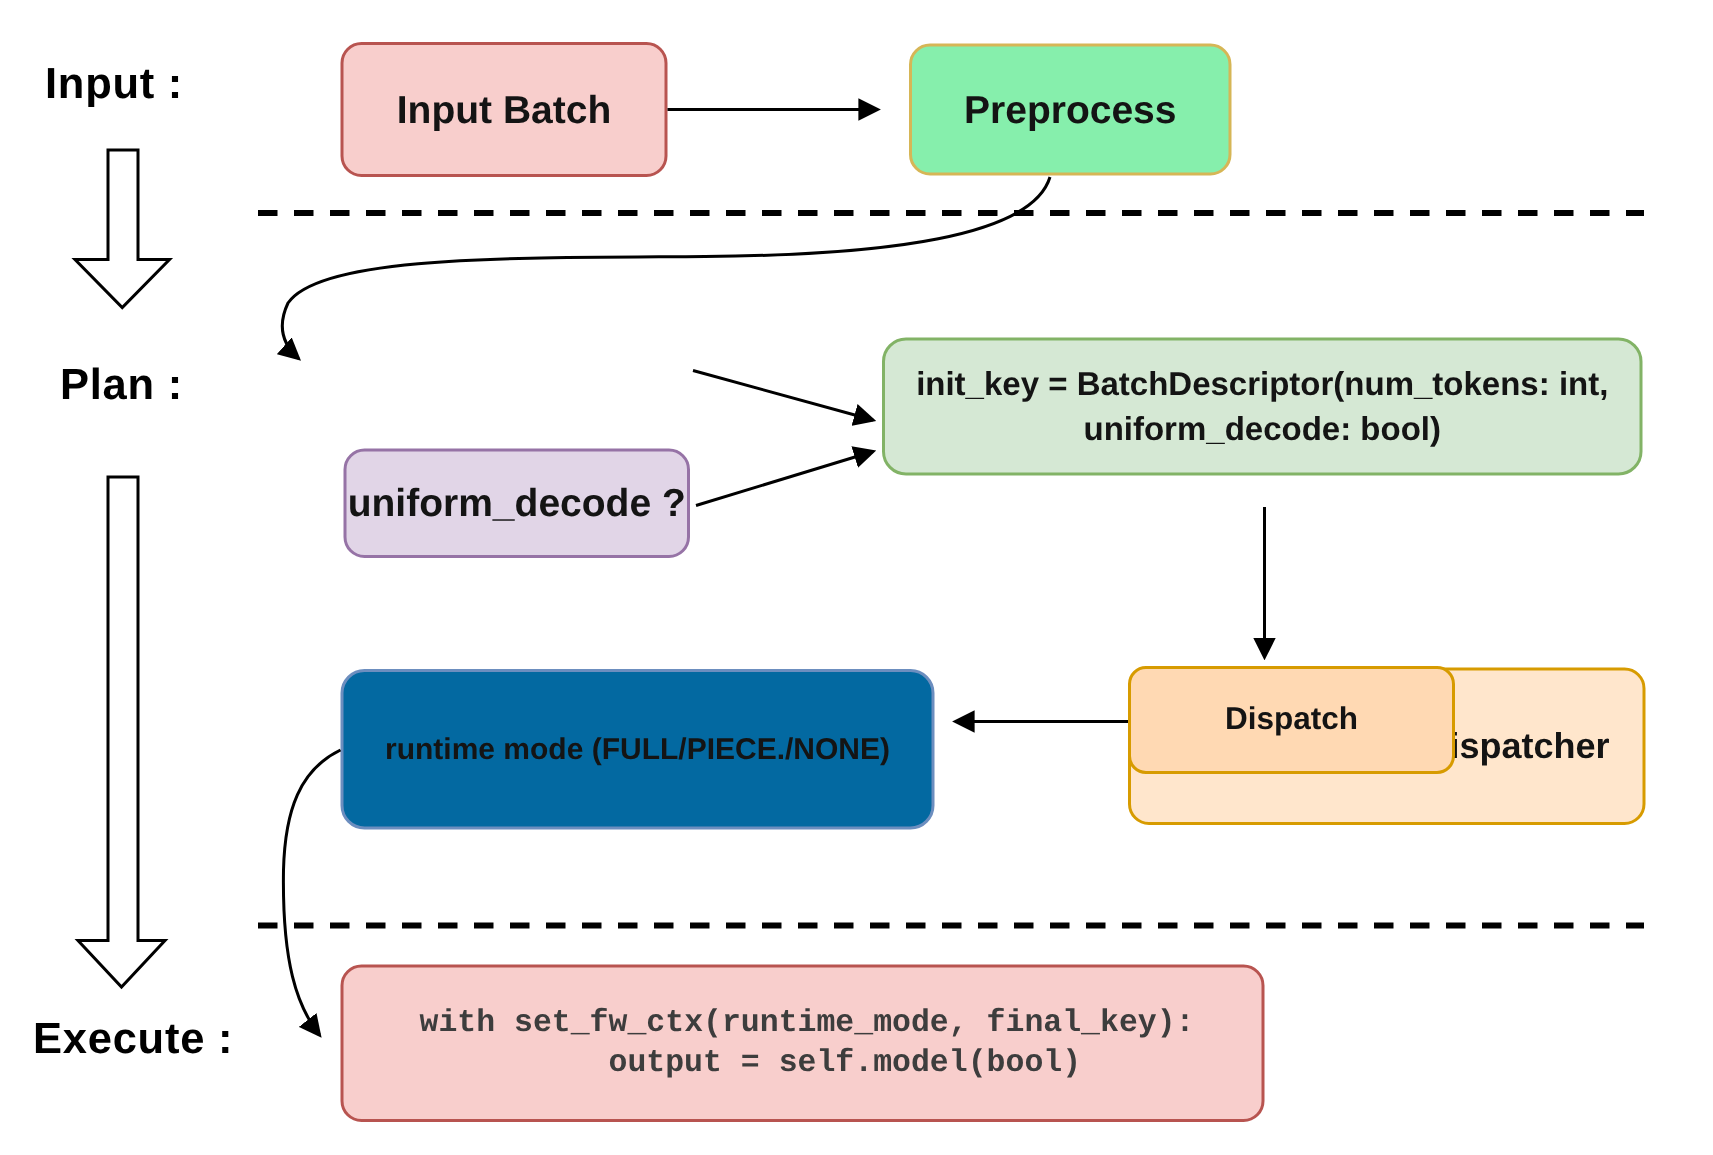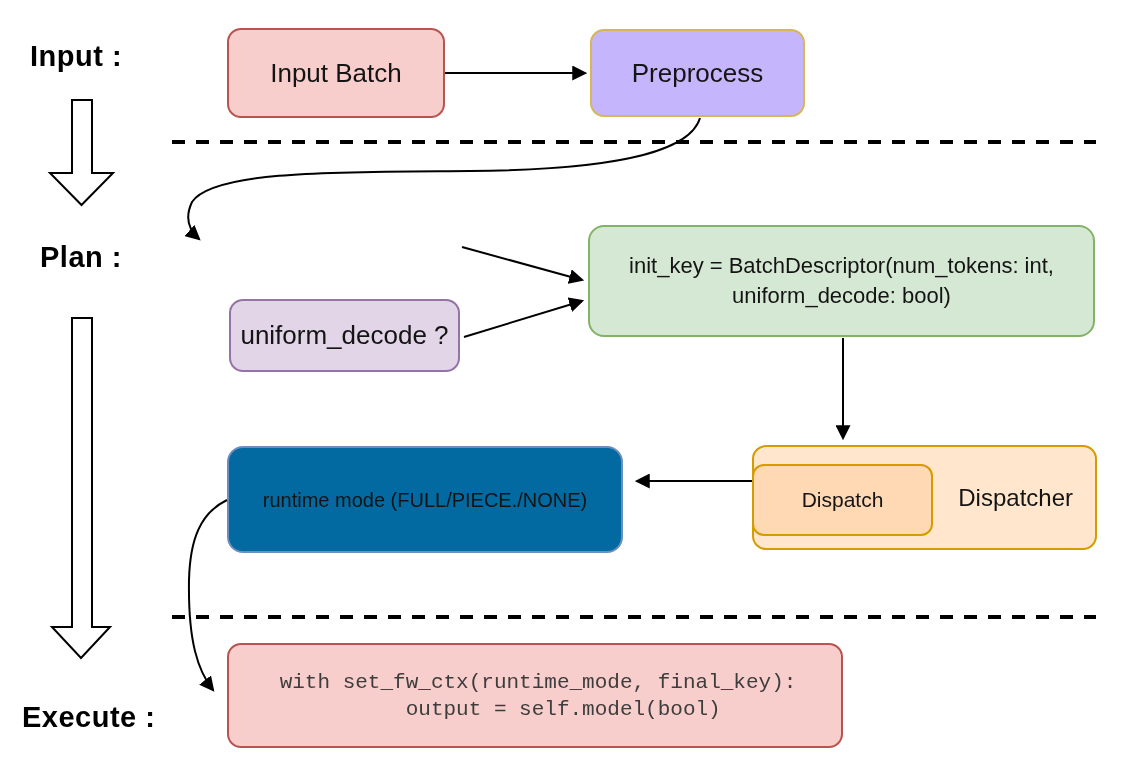--- a/index.html
+++ b/index.html
@@ -6,35 +6,35 @@
   .canvas {
     position:relative; width:1142px; height:770px; background:#ffffff;
     font-family:"Liberation Sans", sans-serif; overflow:hidden;
   }
   .stage-label {
     position:absolute; font-weight:bold; font-size:29px; line-height:29px; color:#000;
     letter-spacing:0.5px;
   }
   #lbl-input   { left:30px; top:42px; }
   #lbl-plan    { left:40px; top:243px; }
-  #lbl-execute { left:22px; top:703px; }
+  #lbl-execute { left:22px; top:679px; }
 
   .node {
     position:absolute; box-sizing:border-box; border:2px solid #000; border-radius:14px;
     display:flex; align-items:center; justify-content:center; flex-direction:column;
-    text-align:center; color:#141414; z-index:2;
+    text-align:center; color:#141414; z-index:2;font-weight:bold;
   }
   #node-input-batch    { left:227px; top:28px;  width:218px; height:90px;  font-size:26px; }
   #node-preprocess     { left:590px; top:29px;  width:215px; height:88px;  font-size:26px; }
   #node-cg-padding     { left:228px; top:210px; width:234px; height:70px;  font-size:26px; }
   #node-uniform-decode { left:229px; top:299px; width:231px; height:73px;  font-size:26px; }
-  #node-init-key       { left:588px; top:225px; width:507px; height:112px; font-size:22px; line-height:30px; border-radius:16px; }
+  #node-init-key       { left:588px; top:225px; width:507px; height:92px; font-size:22px; line-height:30px; border-radius:16px; }
   #node-cudagraph      { left:752px; top:445px; width:345px; height:105px; font-size:24px; line-height:32px;
                          justify-content:center; align-items:flex-end; padding-right:22px; }
-  #node-dispatch       { left:752px; top:464px; width:181px; height:72px;  font-size:21px; border-radius:12px; z-index:3; }
+  #node-dispatch       { left:752px; top:444px; width:218px; height:72px;  font-size:21px; border-radius:12px; z-index:3; }
   #node-runtime        { left:227px; top:446px; width:396px; height:107px; font-size:20px; line-height:24px; border-radius:16px; }
   #node-execute-code   { left:227px; top:643px; width:616px; height:105px; font-size:21px; line-height:27px;
                          font-family:"Liberation Mono", monospace; color:#3d3d3d;
                          align-items:center; padding-left:6px; text-align:left; }
   .code-line { white-space:pre; }
   .multiline-center { text-align:center; }
 
   svg.overlay { position:absolute; left:0; top:0; z-index:4; pointer-events:none; }
   .connector { fill:none; stroke:#000; stroke-width:2; }
   .dashed-sep { stroke:#000; stroke-width:4; stroke-dasharray:13 11; }
@@ -46,21 +46,21 @@
 <div class="canvas">
 
   <div class="stage-label" id="lbl-input">Input :</div>
   <div class="stage-label" id="lbl-plan">Plan :</div>
   <div class="stage-label" id="lbl-execute">Execute :</div>
 
   <div class="node" id="node-input-batch" style="background-color: rgb(248, 206, 204); border-color: rgb(184, 84, 80);">
     <span>Input Batch</span>
   </div>
 
-  <div class="node" id="node-preprocess" style="background-color: #c4b5fd; border-color: rgb(214, 182, 86);">
+  <div class="node" id="node-preprocess" style="background-color: #86efac; border-color: rgb(214, 182, 86); margin-left: 16px;">
     <span>Preprocess</span>
   </div>
 
 
   <div class="node" id="node-uniform-decode" style="background-color: rgb(225, 213, 231); border-color: rgb(150, 115, 166);">
     <span>uniform_decode ?</span>
   </div>
 
   <div class="node multiline-center" id="node-init-key" style="background-color: rgb(213, 232, 212); border-color: rgb(130, 179, 102);">
     <span>init_key = BatchDescriptor(num_tokens: int,</span>

